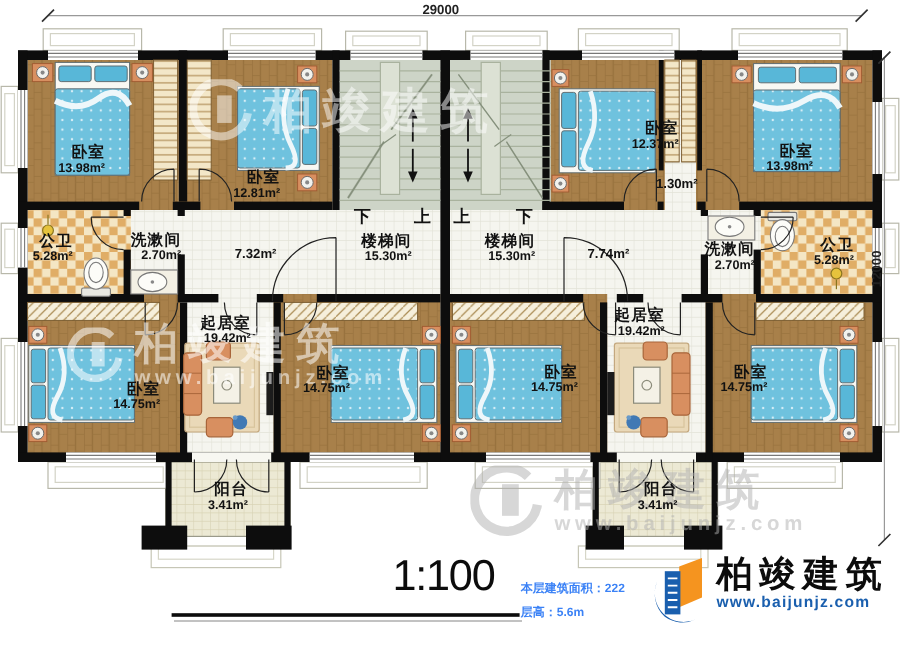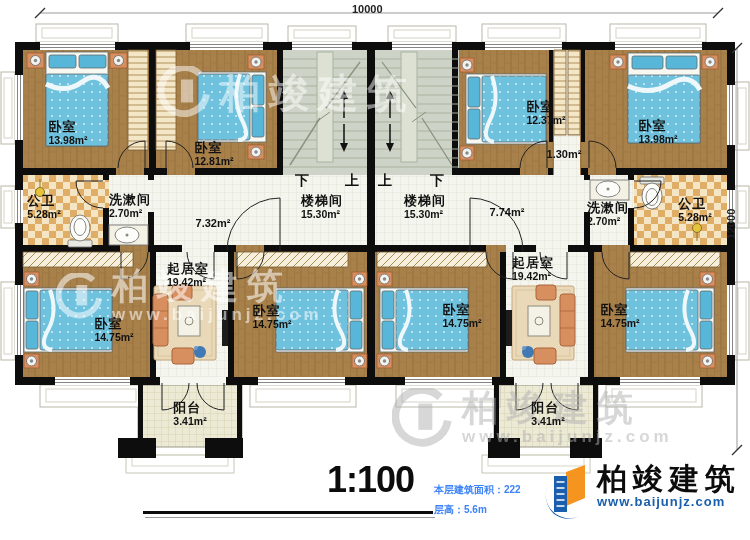--- a/index.html
+++ b/index.html
@@ -1,32 +1,32 @@
 <!DOCTYPE html>
 <html><head>
 <meta charset="utf-8">
 <style>
   html,body{margin:0;padding:0;background:#fff;font-family:"Liberation Sans",sans-serif;}
   #canvas{position:relative;width:750px;height:540px;background:#fff;overflow:hidden;}
   svg.plan{position:absolute;left:0;top:0;z-index:1;}
-  .lbl{position:absolute;transform:translateX(-50%);text-align:left;color:#111;
+  .lbl{position:absolute;transform:translateX(-50%);text-align:right;color:#111;
        font-weight:700;line-height:1.12;white-space:nowrap;z-index:6;}
   .lbl .n{font-size:13px;letter-spacing:1px;display:block;}
   .lbl .a{font-size:10.5px;display:block;}
   .lbl.small .a{font-size:11px;}
   .sdir{position:absolute;transform:translateX(-50%);font-size:14px;font-weight:700;color:#111;z-index:6;}
   .dim{position:absolute;font-size:11px;font-weight:700;color:#222;z-index:6;white-space:nowrap;}
   .dim.vert{transform:rotate(-90deg);transform-origin:center;}
   .wm{position:absolute;z-index:5;display:flex;align-items:center;gap:8px;pointer-events:none;}
   .wm .wm-text{font-weight:700;font-size:40px;letter-spacing:9px;line-height:1;}
   .wm .wm-www{font-weight:700;font-size:17px;letter-spacing:4px;line-height:1.3;}
   .wm svg{flex:0 0 auto;}
   .tb-title{position:absolute;left:143px;top:456px;font-size:37px;font-weight:700;
             letter-spacing:2px;color:#0c0c0c;z-index:7;}
-  .tb-scale{position:absolute;left:327px;top:459px;font-size:36px;font-weight:700;
+  .tb-scale{position:absolute;left:327px;top:459px;font-size:36px;font-weight:400;
             letter-spacing:-1px;color:#0c0c0c;z-index:7;}
   .tb-rule{position:absolute;left:143px;top:511px;width:290px;height:3px;background:#0c0c0c;z-index:7;}
   .tb-rule2{position:absolute;left:145px;top:517px;width:290px;height:1px;background:#9a9a9a;z-index:7;}
   .tb-info{position:absolute;left:434px;font-size:10px;font-weight:700;color:#3b82f6;z-index:7;white-space:nowrap;}
   .logo{position:absolute;left:540px;top:462px;z-index:8;display:flex;align-items:flex-start;}
   .logo-text{margin-left:5px;}
   .logo-company{font-size:30px;font-weight:900;letter-spacing:6px;color:#0c0c0c;line-height:1.1;white-space:nowrap;}
   .logo-www{font-size:13px;font-weight:700;letter-spacing:1px;color:#1a5fae;line-height:1;white-space:nowrap;}
 </style>
 </head>
@@ -469,21 +469,21 @@
       <span class="a">12.81m²</span>
   </div>
   <div class="lbl" style="left:44px;top:194px">
     <span class="n">公卫</span>
       <span class="a">5.28m²</span>
   </div>
   <div class="lbl" style="left:130px;top:193px">
     <span class="n">洗漱间</span>
       <span class="a">2.70m²</span>
   </div>
-  <div class="lbl small" style="left:213px;top:217px">
+  <div class="lbl small" style="left:213px;top:206px">
     <span class="a">7.32m²</span>
   </div>
   <div class="lbl" style="left:322px;top:194px">
     <span class="n">楼梯间</span>
       <span class="a">15.30m²</span>
   </div>
   <div class="lbl" style="left:188px;top:262px">
     <span class="n">起居室</span>
       <span class="a">19.42m²</span>
   </div>
@@ -540,21 +540,21 @@
   <div class="lbl" style="left:548px;top:401px">
     <span class="n">阳台</span>
       <span class="a">3.41m²</span>
   </div>
 
   <div class="sdir" style="left:302px;top:172px">下</div>
   <div class="sdir" style="left:352px;top:172px">上</div>
   <div class="sdir" style="left:385px;top:172px">上</div>
   <div class="sdir" style="left:437px;top:172px">下</div>
 
-  <div class="dim" style="left:352px;top:3px">10000</div>
+  <div class="dim" style="left:352px;top:3px">29000</div>
   <div class="dim vert" style="left:716px;top:218px">12000</div>
 
   <div class="tb-scale">1:100</div>
   <div class="tb-rule"></div>
   <div class="tb-rule2"></div>
   <div class="tb-info" style="top:483px">本层建筑面积：222</div>
   <div class="tb-info" style="top:503px">层高：5.6m</div>
 
   <div class="logo">
     <svg width="52" height="62" viewBox="0 0 52 62">

